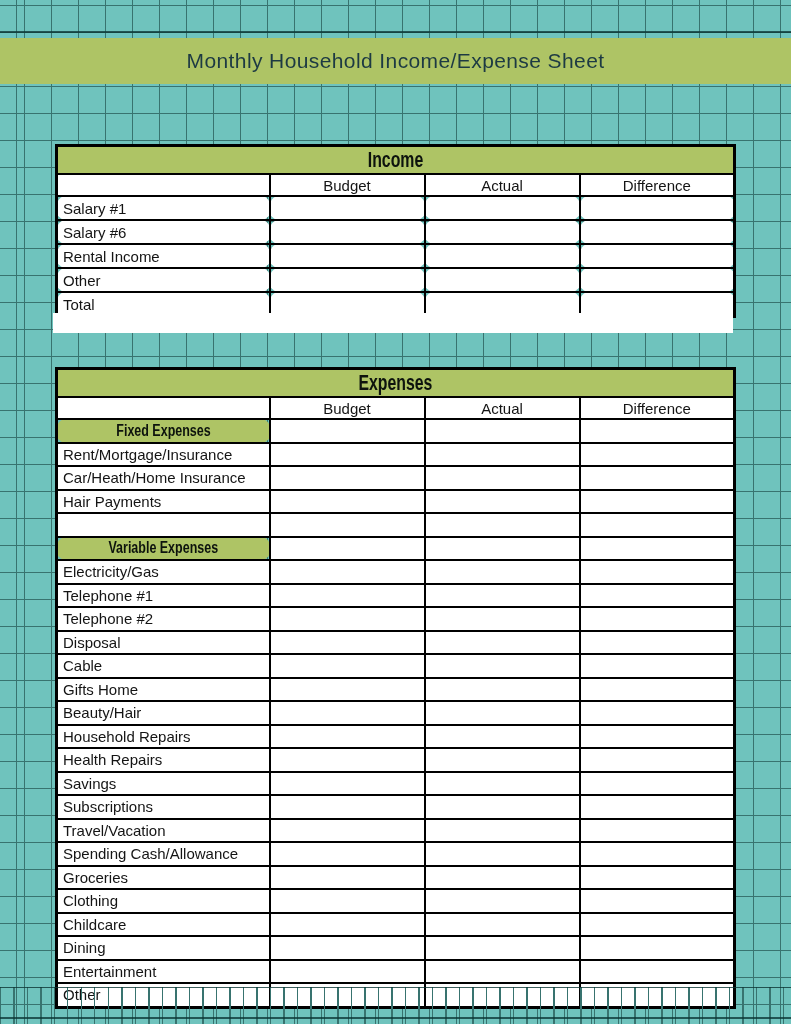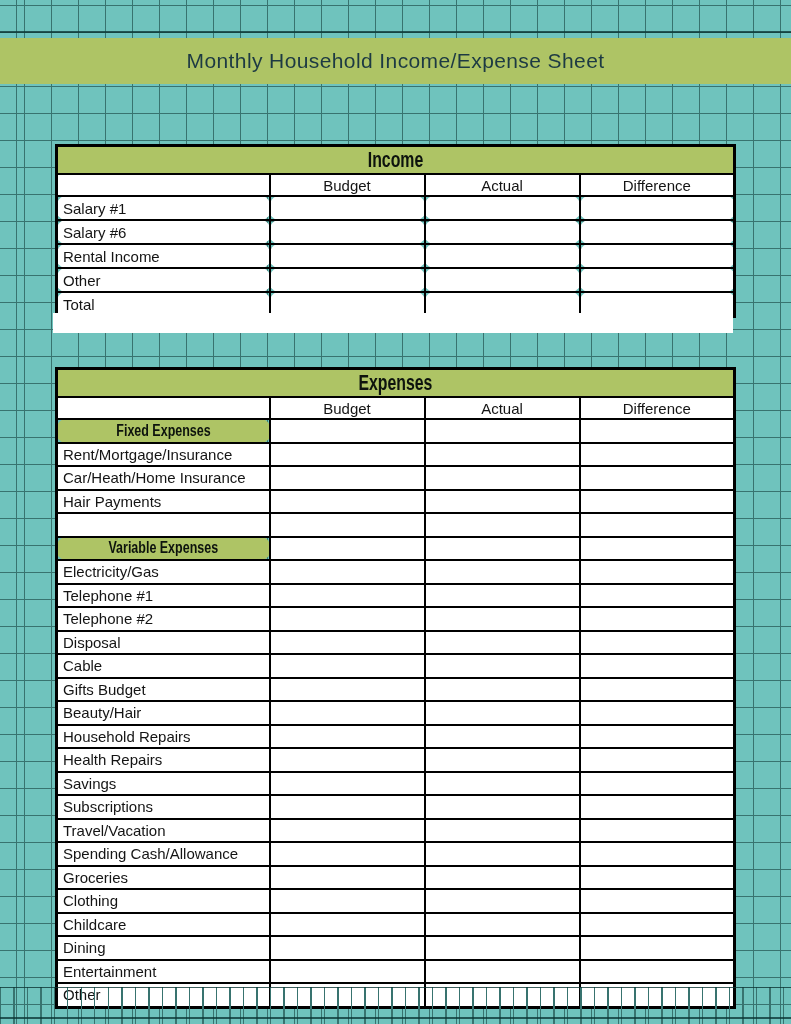--- a/index.html
+++ b/index.html
@@ -202,21 +202,21 @@
           <td class="val"></td>
           <td class="val"></td>
         </tr>
         <tr class="item-row">
           <td>Cable</td>
           <td class="val"></td>
           <td class="val"></td>
           <td class="val"></td>
         </tr>
         <tr class="item-row">
-          <td>Gifts Budget</td>
+          <td>Gifts Home</td>
           <td class="val"></td>
           <td class="val"></td>
           <td class="val"></td>
         </tr>
         <tr class="item-row">
           <td>Beauty/Hair</td>
           <td class="val"></td>
           <td class="val"></td>
           <td class="val"></td>
         </tr>

